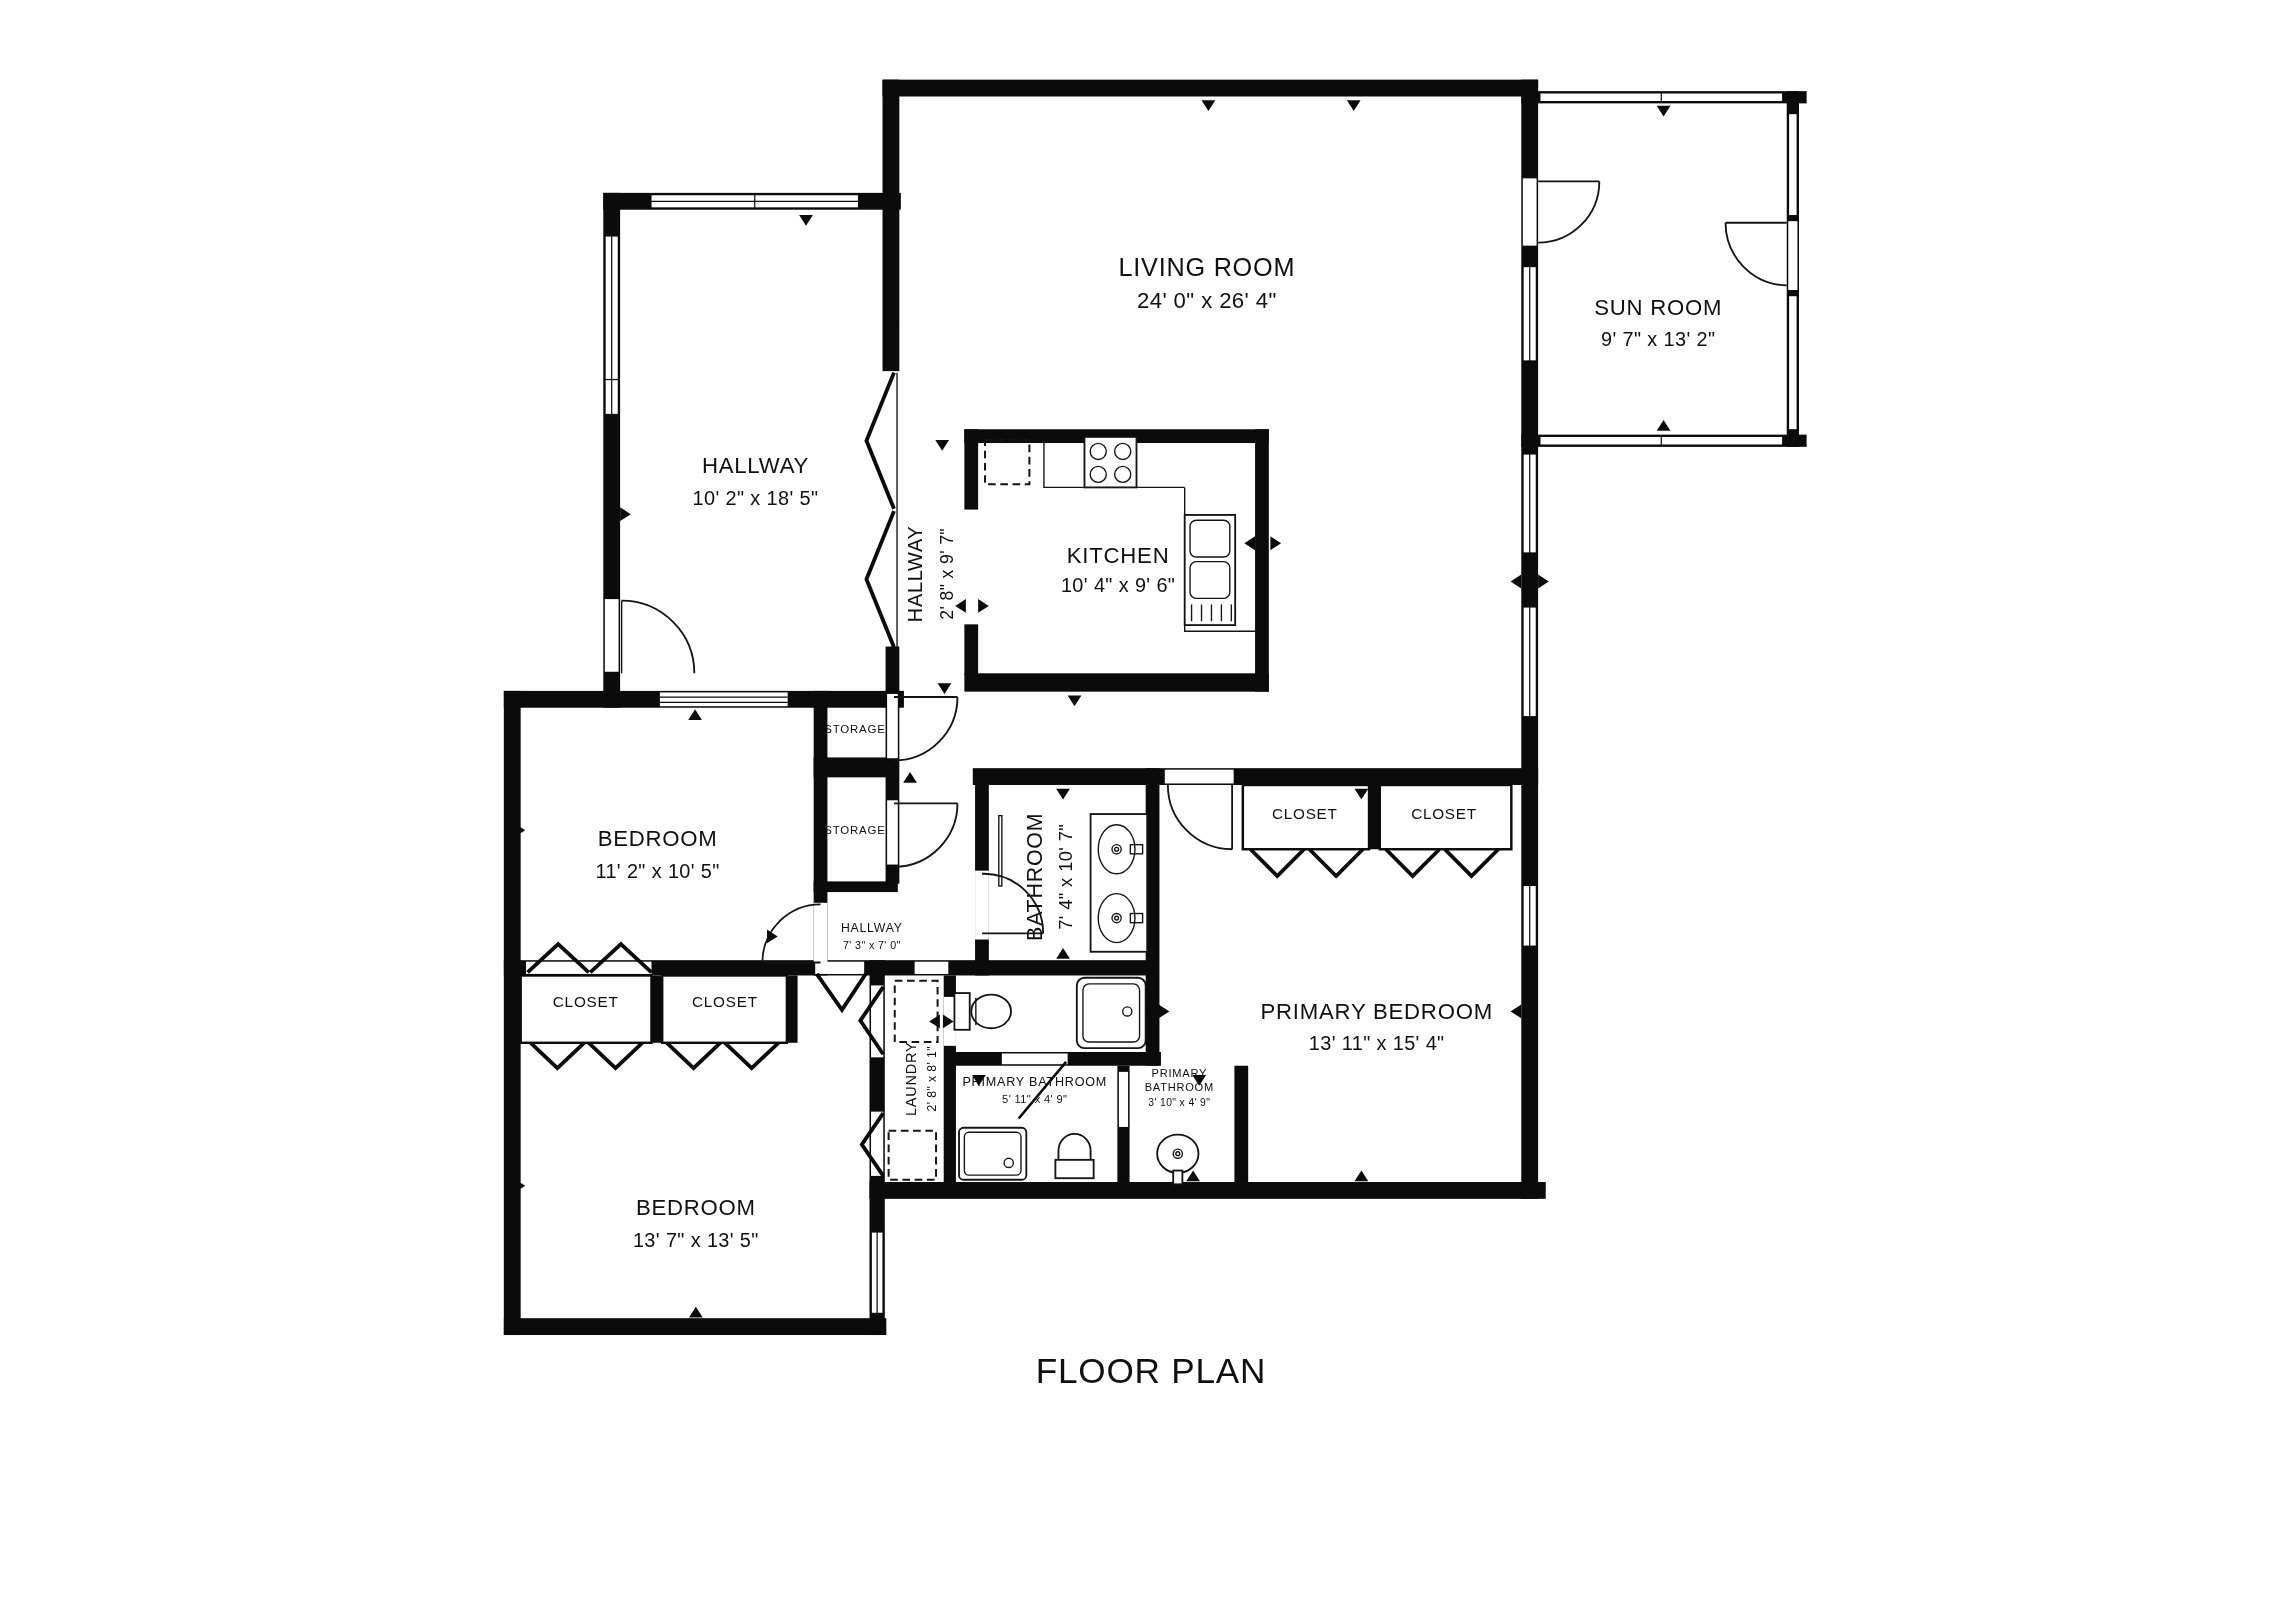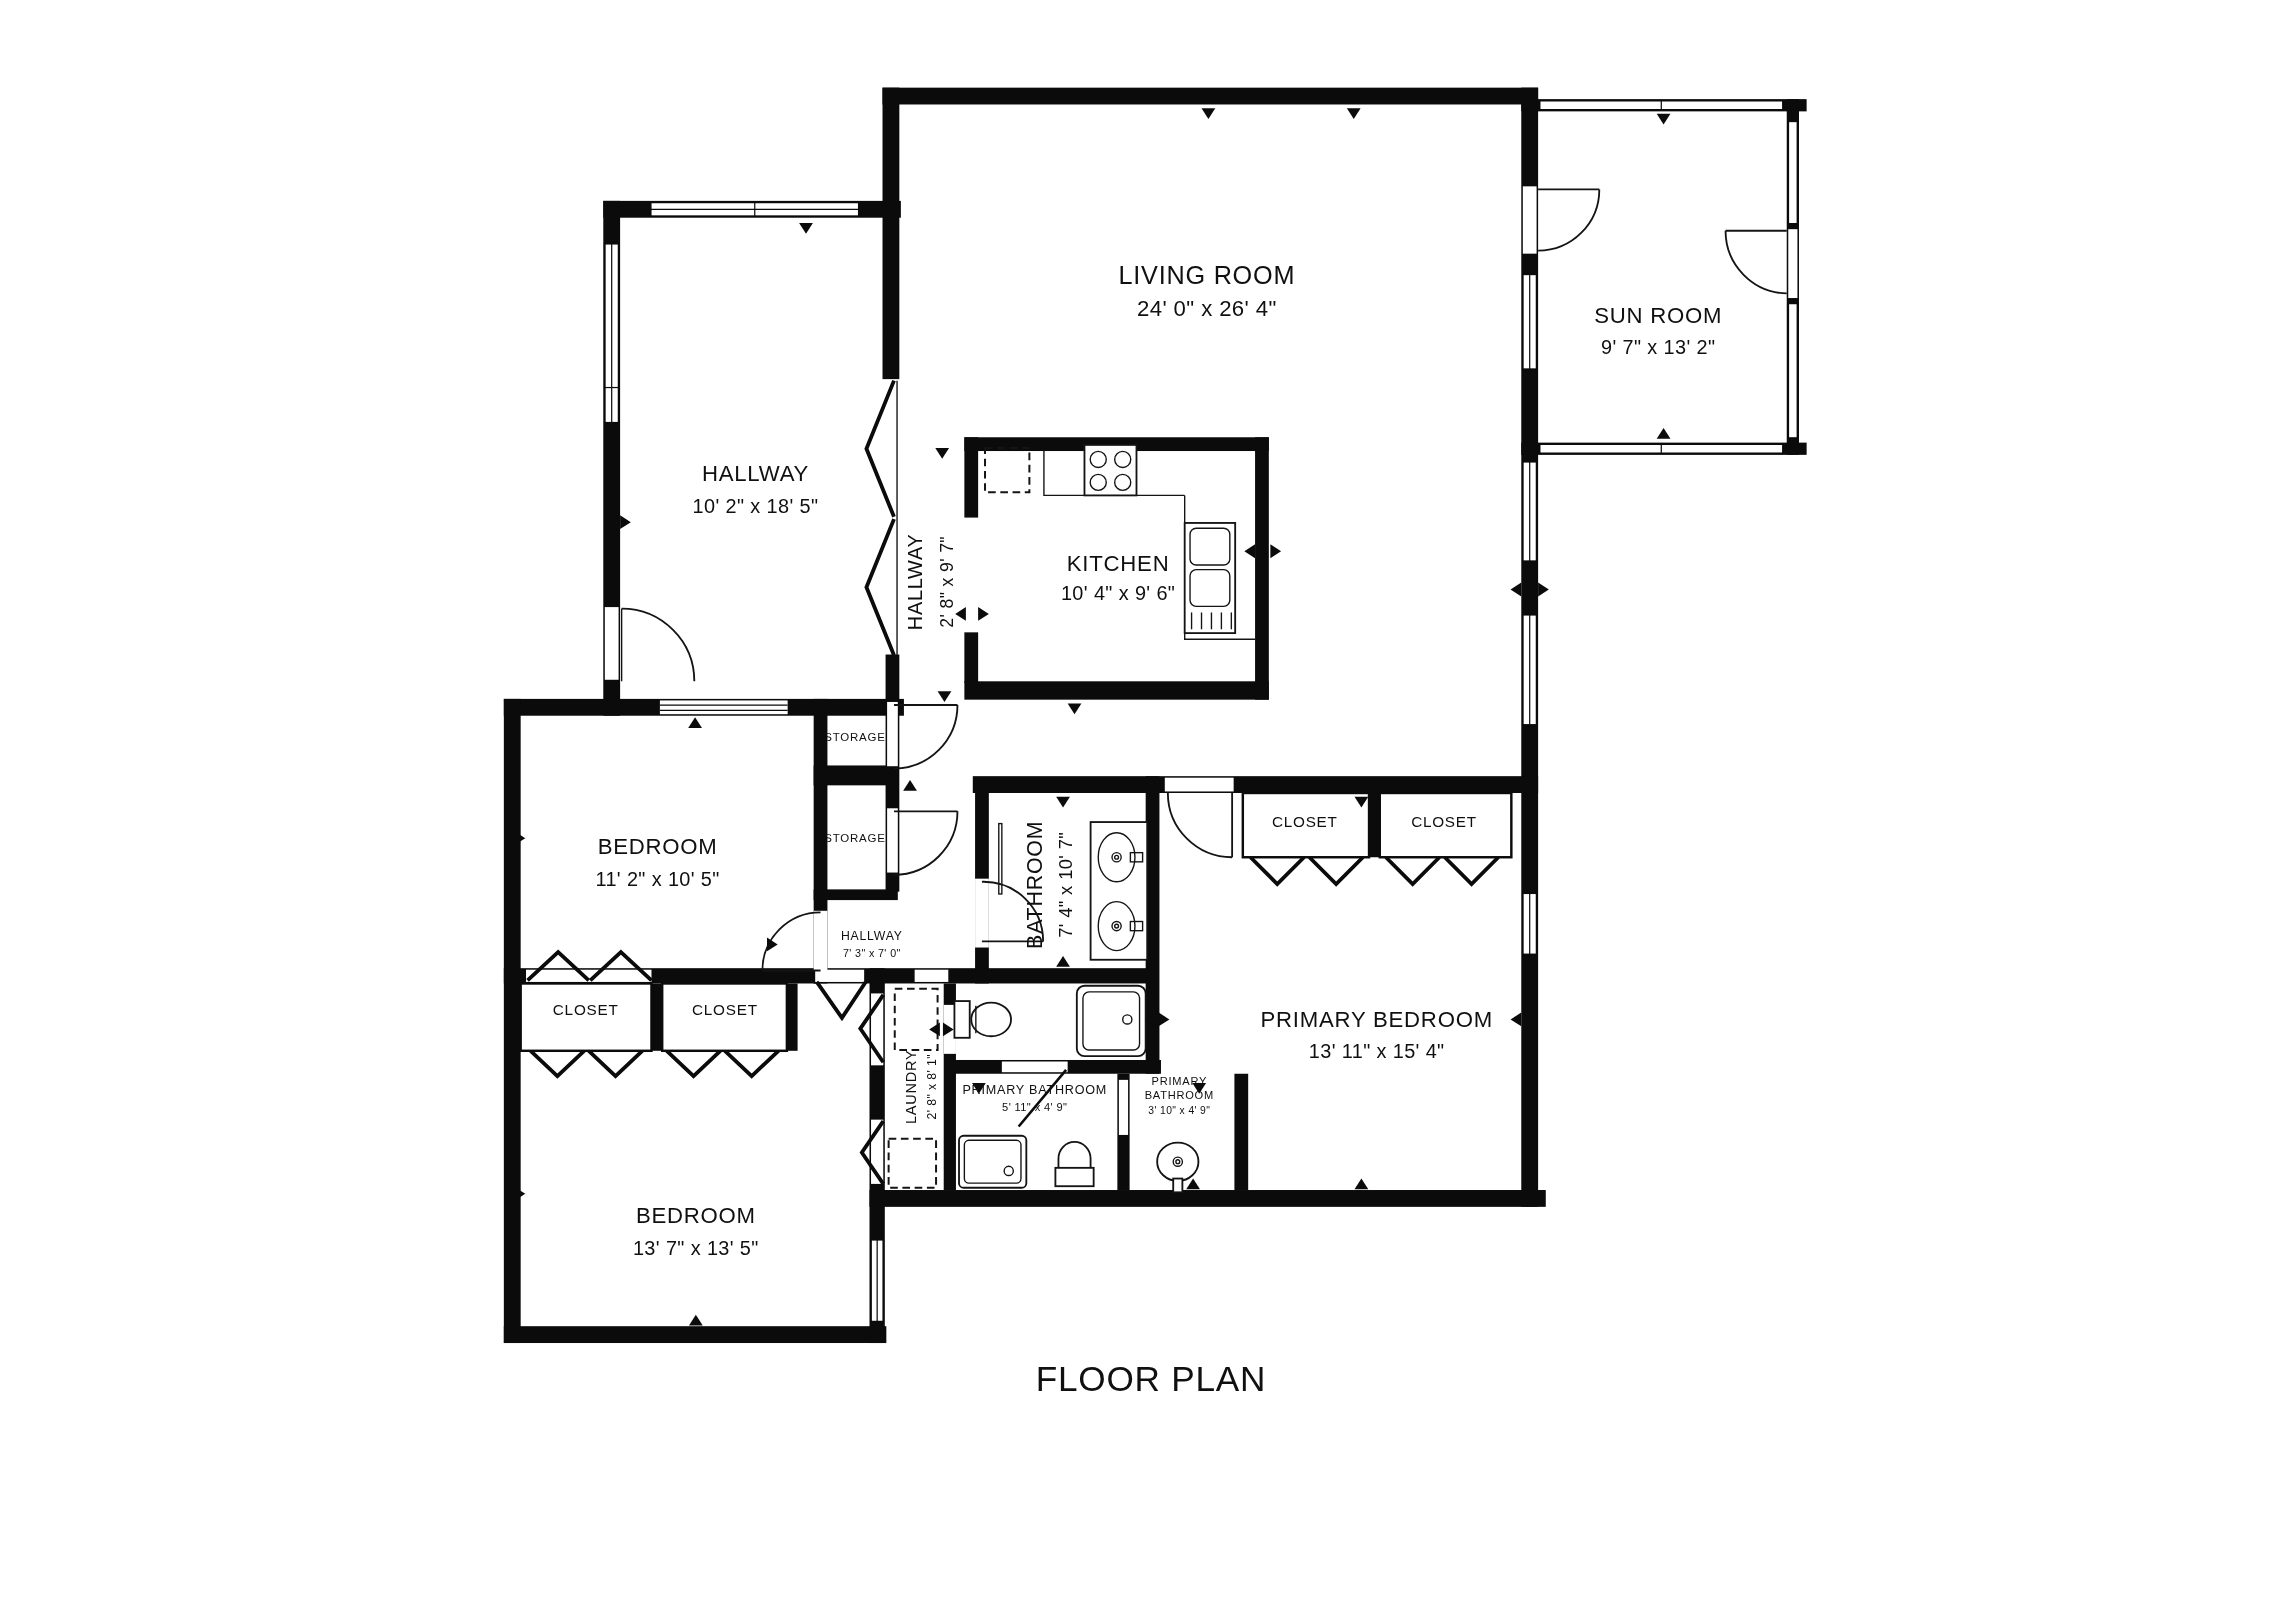--- a/index.html
+++ b/index.html
@@ -1,17 +1,17 @@
 <!DOCTYPE html>
 <html style="font-size:12.2px"><head>
 <meta charset="utf-8">
 <style>
   html,body{margin:0;padding:0;}
   body{width:2295px;height:1623px;background:#ffffff;font-family:"Liberation Sans",sans-serif;position:relative;overflow:hidden;}
-  .plan-wrap{position:absolute;left:474px;top:54px;width:1377px;height:1377px;}
+  .plan-wrap{position:absolute;left:474px;top:46px;width:1377px;height:1377px;}
   svg{display:block;}
   .wall{fill:#0b0b0b;}
   .gap{fill:#ffffff;}
   .win{fill:#ffffff;stroke:#0b0b0b;stroke-width:2.2;}
   .winline{stroke:#0b0b0b;stroke-width:1.6;}
   .door{stroke:#141414;stroke-width:2.4;fill:none;}
   .leaf{stroke:#0b0b0b;stroke-width:3.4;fill:none;}
   .chev{stroke:#0b0b0b;stroke-width:5;fill:none;stroke-linejoin:miter;}
   .fix{stroke:#141414;stroke-width:2.4;fill:#ffffff;}
   .fixthin{stroke:#141414;stroke-width:1.8;fill:none;}

